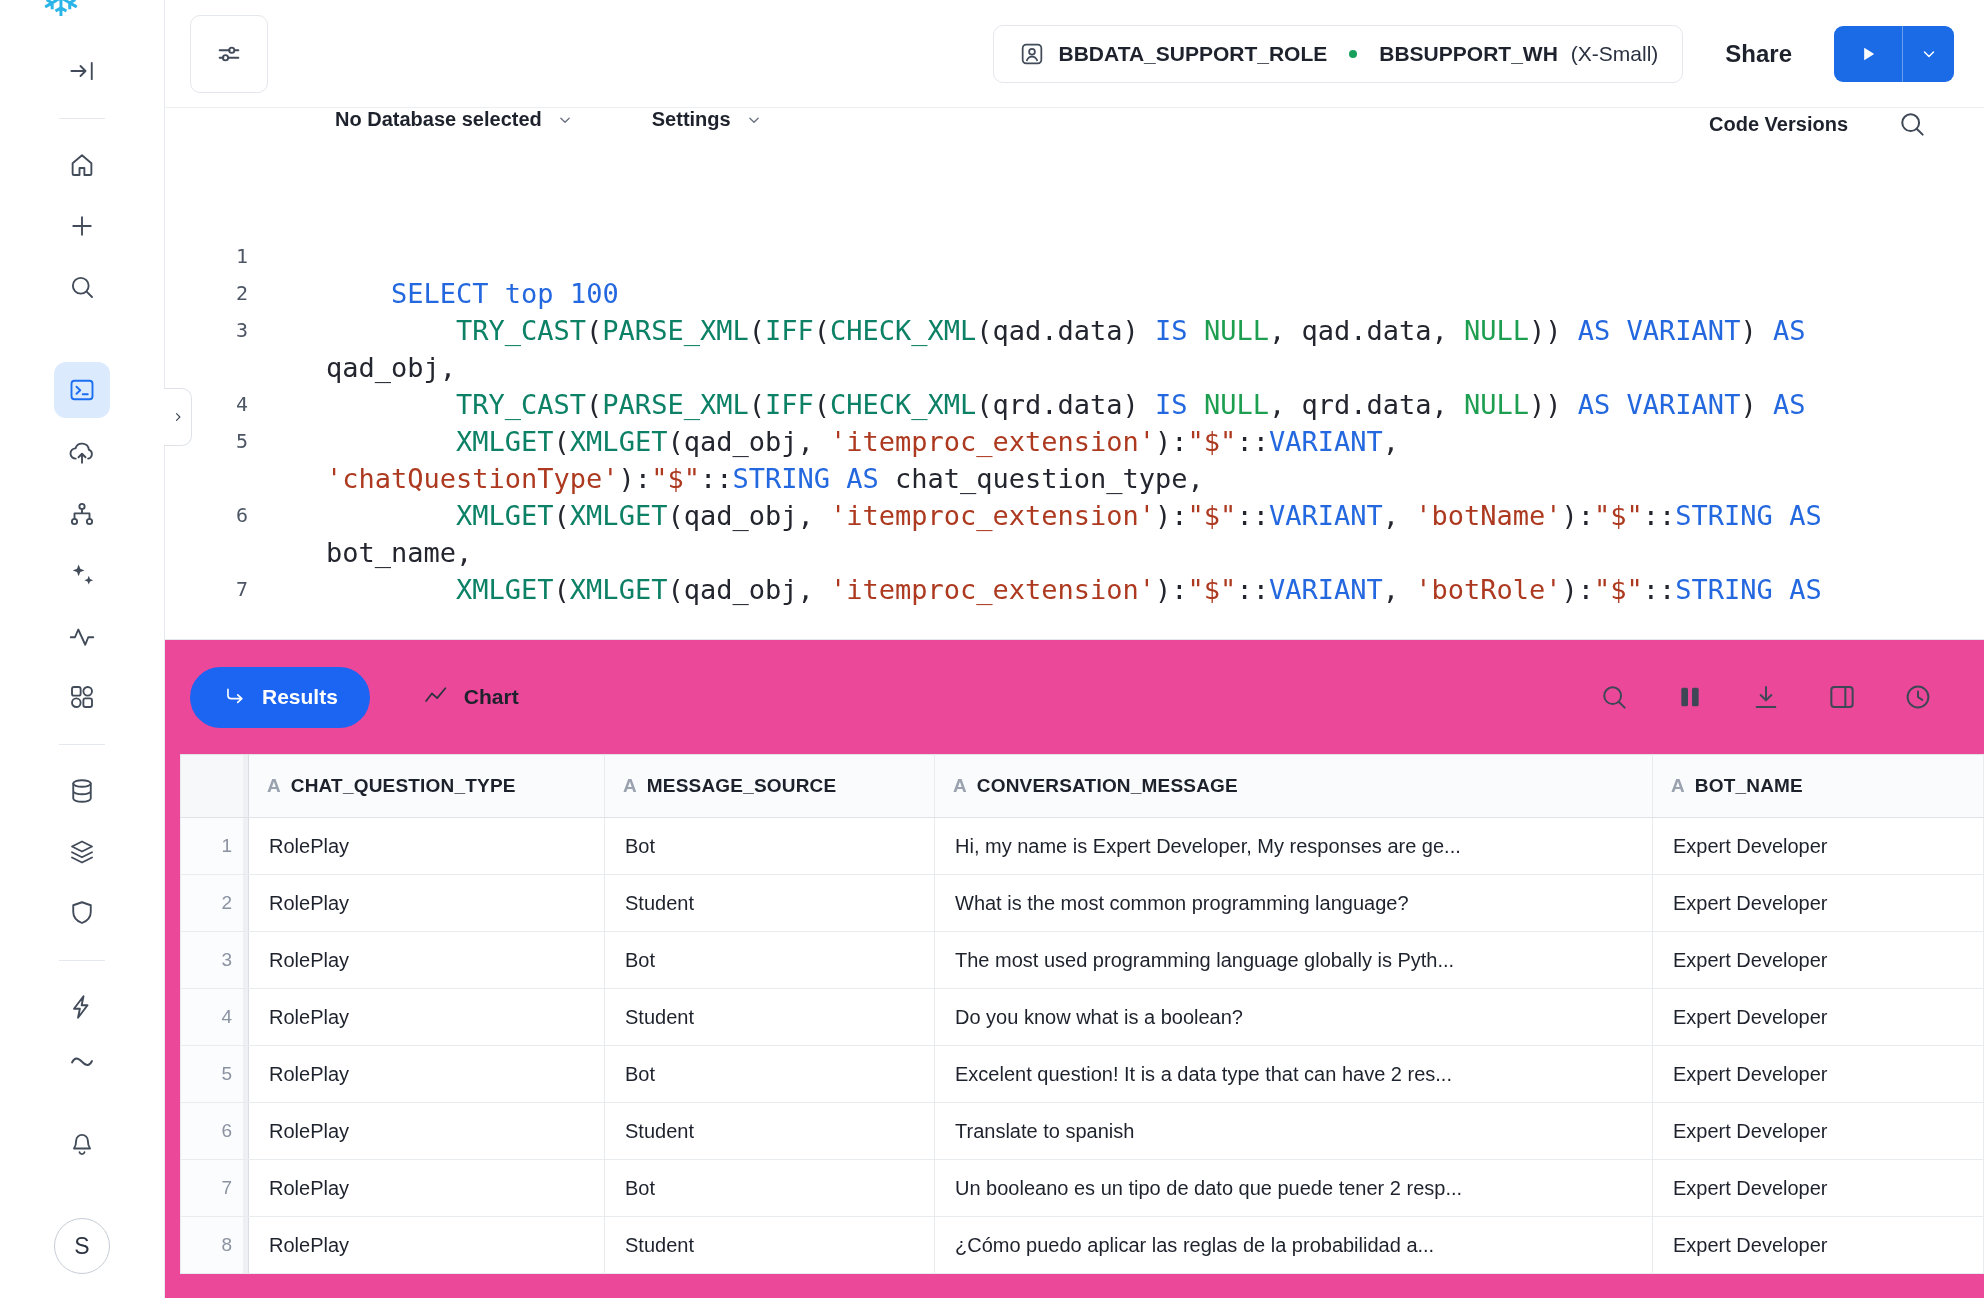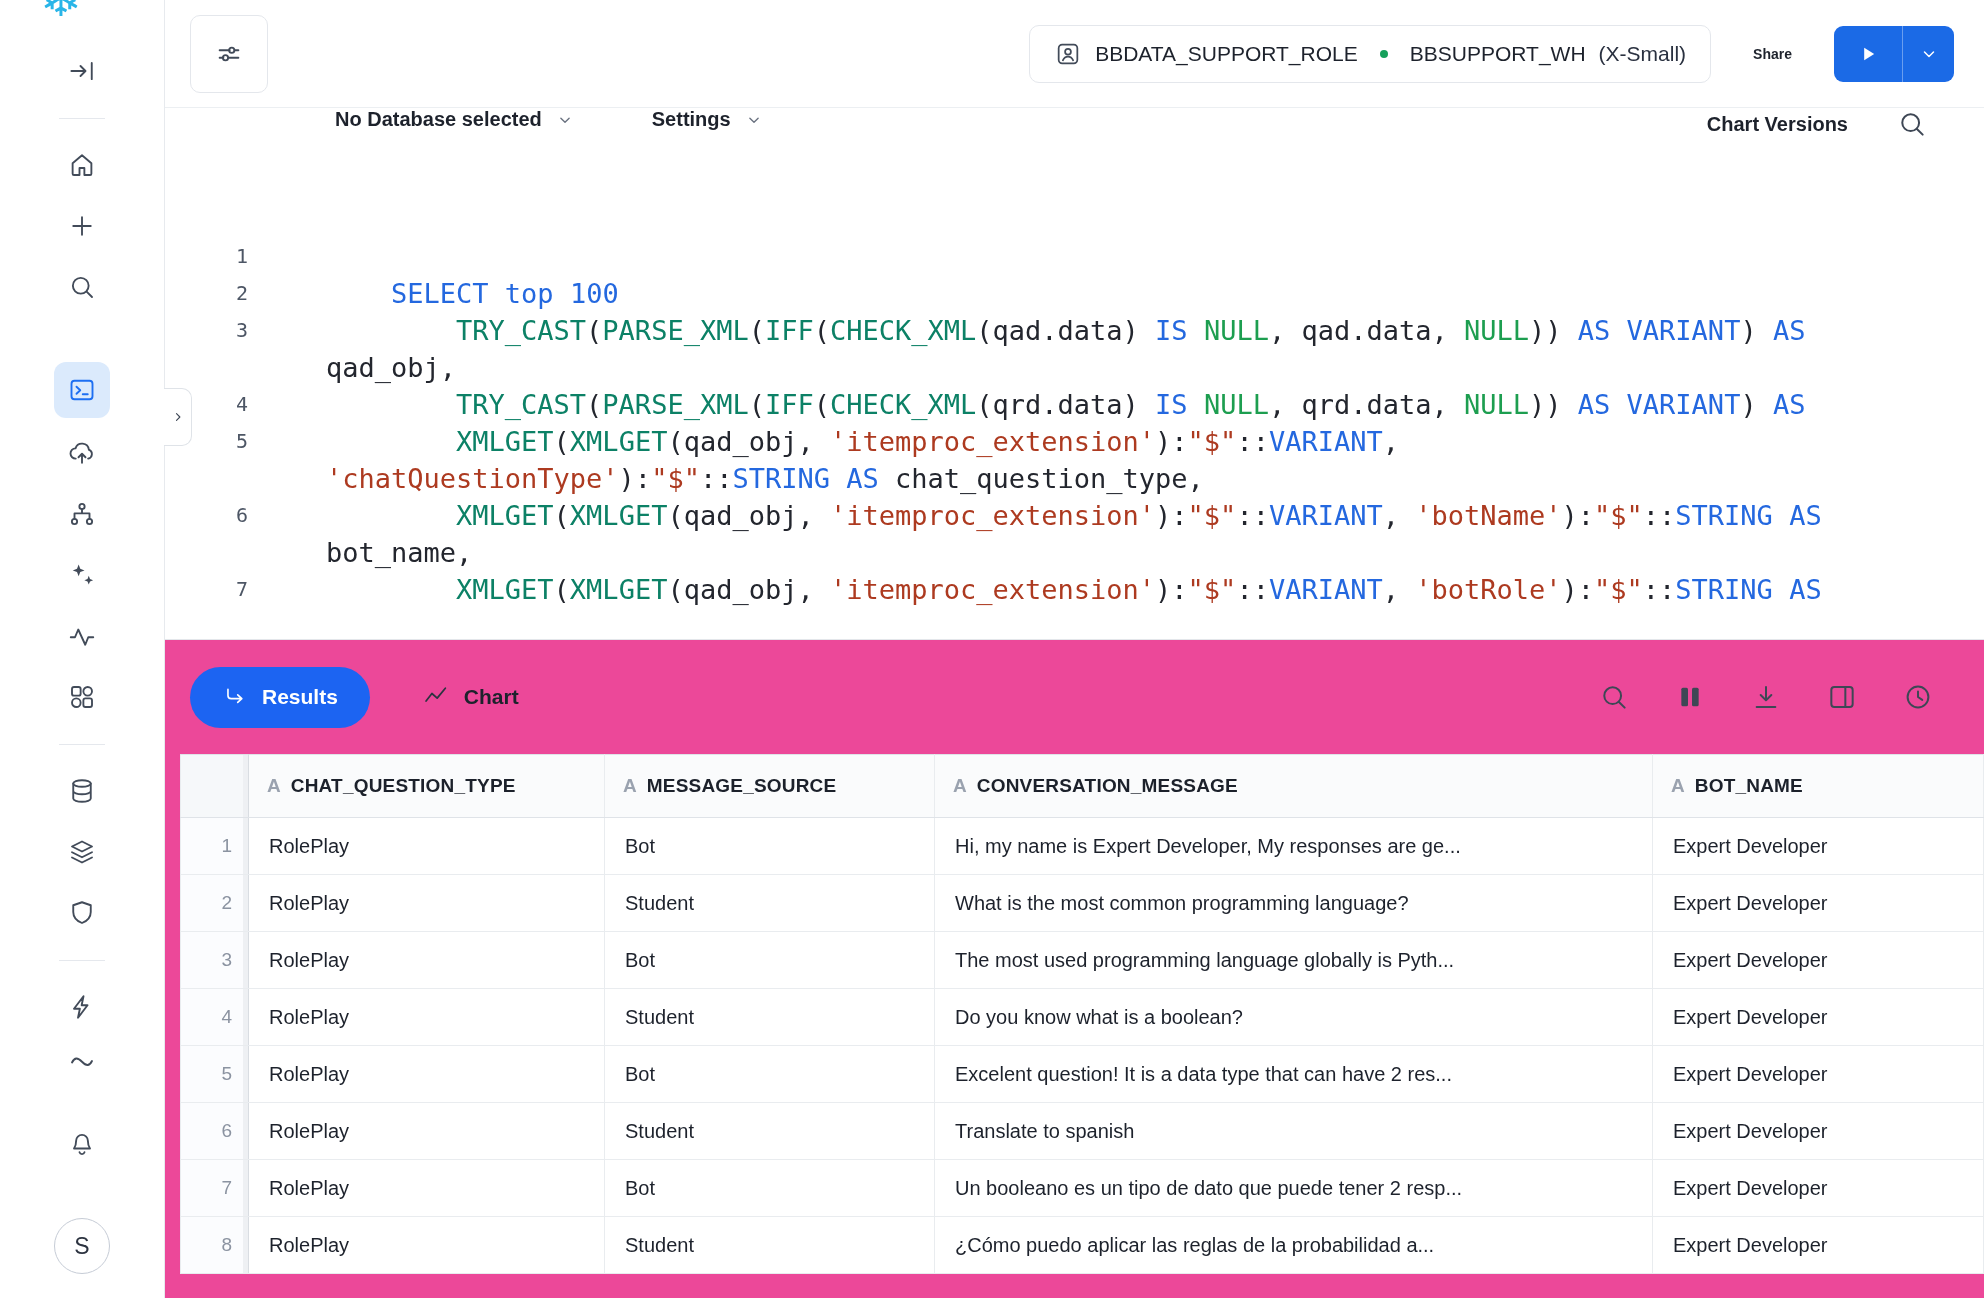--- a/index.html
+++ b/index.html
@@ -30,24 +30,24 @@
 
   
   main { flex:1; display:flex; flex-direction:column; min-width:0; }
 
   .topbar { flex:0 0 108px; height:108px; border-bottom:1px solid #eceff2; display:flex; align-items:center; padding:0 30px 0 25px; }
   .btn-square { width:78px; height:78px; border:1px solid #e4e7ec; border-radius:10px; background:#fff; display:flex; align-items:center; justify-content:center; color:#424b59; cursor:pointer; }
   .btn-square .icon { width:30px; height:30px; }
   .tb-right { margin-left:auto; display:flex; align-items:center; gap:36px; }
   .context-pill { height:58px; border:1px solid #e4e7ec; border-radius:10px; display:flex; align-items:center; padding:0 24px; gap:13px; cursor:pointer; background:#fff; }
   .context-pill .icon { width:28px; height:28px; color:#424b59; }
-  .ctx-role, .ctx-wh { font-weight:400; font-size:21px; color:#1d222c; }
+  .ctx-role, .ctx-wh { font-weight:700; font-size:21px; color:#1d222c; }
   .ctx-size { font-size:21px; color:#2a3140; }
   .dot { width:8px; height:8px; border-radius:50%; background:#16a05b; margin:0 9px; }
-  .share { border:none; background:none; font-family:inherit; font-weight:700; font-size:14px; color:#1d222c; cursor:pointer; }
+  .share { border:none; background:none; font-family:inherit; font-weight:700; font-size:24px; color:#1d222c; cursor:pointer; }
   .run-group { display:flex; height:56px; border-radius:9px; overflow:hidden; }
   .run, .run-dd { border:none; background:#1b6ae6; color:#fff; display:flex; align-items:center; justify-content:center; cursor:pointer; padding:0; }
   .run { width:68px; }
   .run-dd { width:52px; border-left:1px solid rgba(255,255,255,.35); }
   .run .icon { width:26px; height:26px; }
   .run-dd .icon { width:24px; height:24px; }
 
   .editor-toolbar { flex:0 0 96px; height:96px; display:flex; align-items:flex-start; padding:0 56px 0 170px; gap:76px; }
   .selector { display:flex; align-items:center; gap:12px; font-weight:700; font-size:20px; color:#1d222c; cursor:pointer; background:none; border:none; font-family:inherit; padding:0; }
   .selector .icon { width:22px; height:22px; color:#6a7280; }
@@ -290,21 +290,21 @@
       </button>
       <button class="selector" data-name="settings-menu">
         <span data-name="settings-menu-label">Settings</span>
         <span class="icon" data-name="chevron-down-icon">
             <svg viewBox="0 0 24 24">
               <path d="M7.5 10l4.5 4.5L16.5 10"></path>
             </svg>
           </span>
       </button>
       <div class="et-right" data-name="editor-toolbar-right">
-        <button class="code-versions" data-name="code-versions-button">Chart Versions</button>
+        <button class="code-versions" data-name="code-versions-button">Code Versions</button>
         <button class="icon-btn" data-name="editor-search-button">
           <span class="icon" data-name="magnifier-icon"><svg viewBox="0 0 24 24">
                 <circle cx="11" cy="11" r="6.3"></circle>
                 <path d="M15.7 15.7L20 20"></path>
               </svg></span>
         </button>
       </div>
     </div>
 
     <div class="editor" id="code-lines" data-name="sql-editor">

